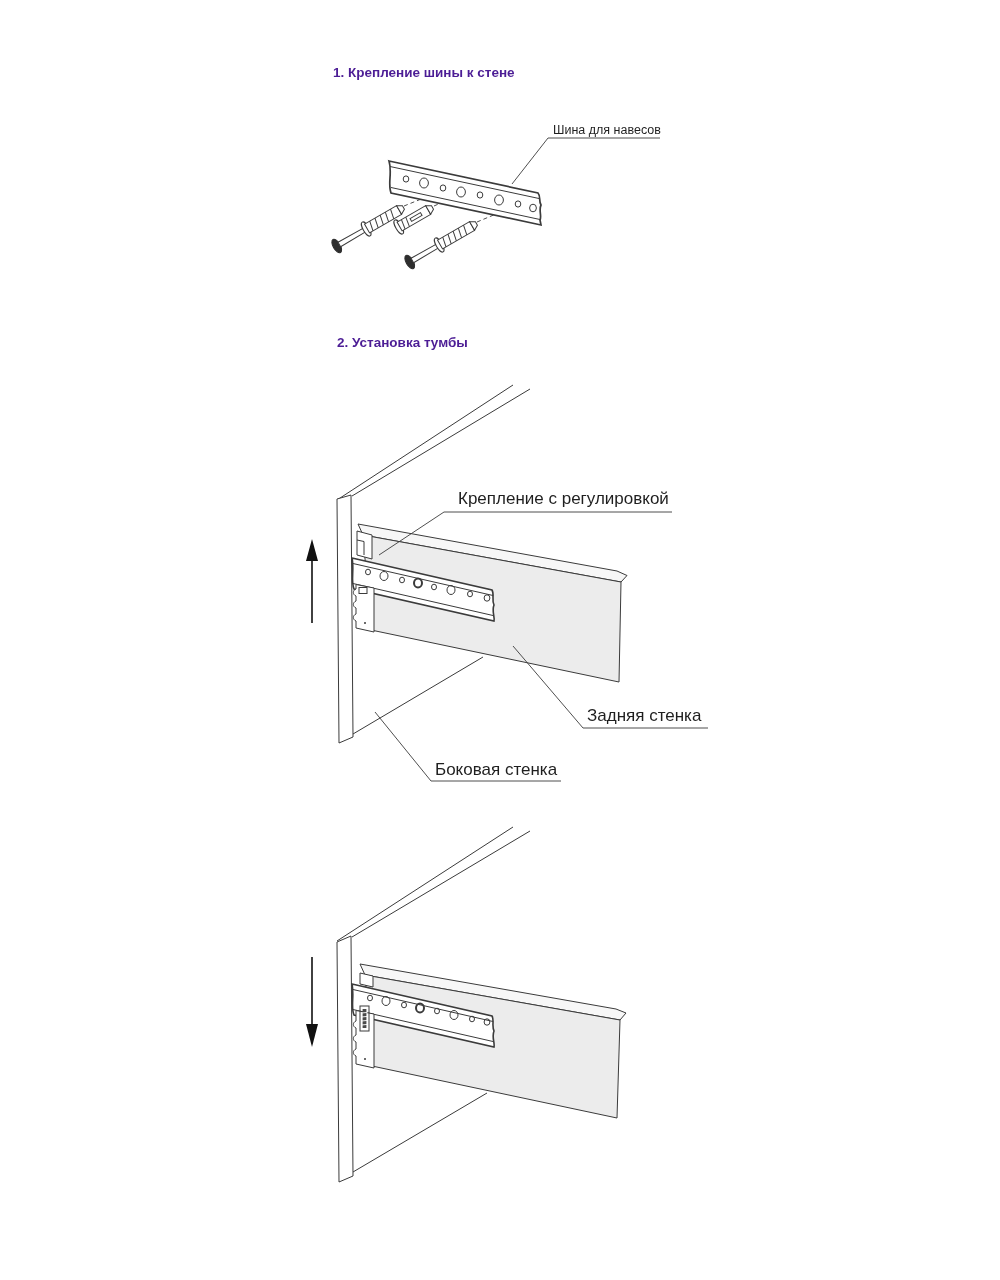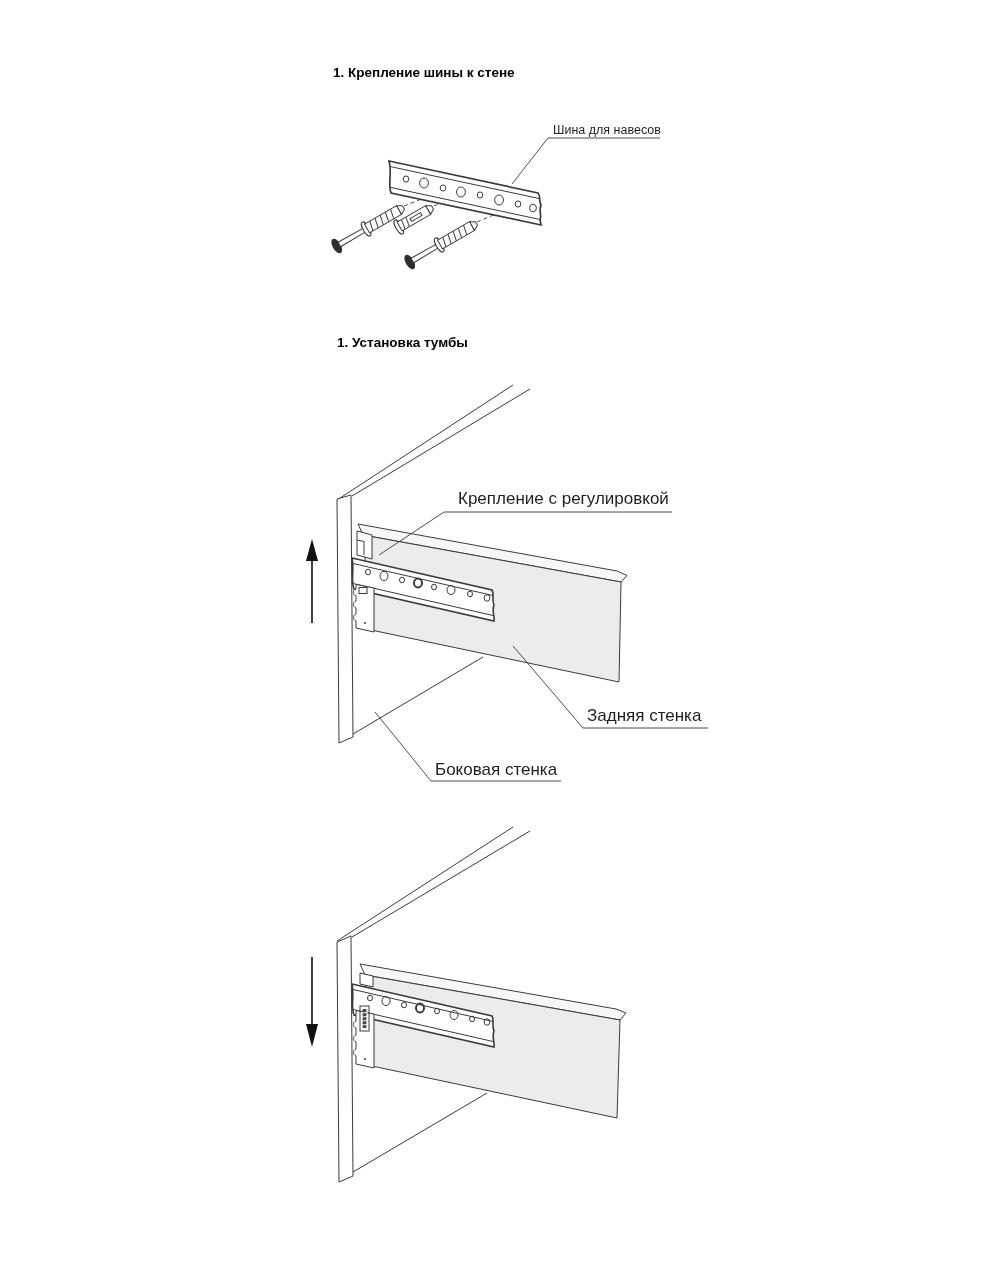--- a/index.html
+++ b/index.html
@@ -2,21 +2,21 @@
 <html><head>
 <meta charset="utf-8">
 <style>
   html,body{margin:0;padding:0;background:#fff;}
   #page{
     position:relative;width:1000px;height:1280px;background:#ffffff;
     font-family:"Liberation Sans", sans-serif;color:#1a1a1a;overflow:hidden;
   }
   .heading{
     position:absolute;font-weight:bold;font-size:13.5px;line-height:14px;
-    color:#000000;white-space:nowrap;letter-spacing:0px;
+    color:#4c1d95;white-space:nowrap;letter-spacing:0px;
   }
   #step1-heading{left:333px;top:66px;}
   #step2-heading{left:337px;top:336px;}
   svg{position:absolute;overflow:visible;}
   #svg-rail{left:330px;top:103px;}
   #svg-d1{left:295px;top:378px;}
   #svg-d2{left:295px;top:818px;}
   svg text{
     font-family:"Liberation Sans", sans-serif;fill:#1f1f1f;
   }
@@ -86,21 +86,21 @@
         <ellipse cx="499" cy="200" rx="4.4" ry="5"></ellipse>
         <ellipse cx="518" cy="204" rx="2.8" ry="3.1"></ellipse>
         <ellipse cx="533" cy="208" rx="3.4" ry="3.8"></ellipse>
       </g>
 
       <polyline points="660,138 548,138 512,184" stroke-width="0.9"></polyline>
     </g>
     <text class="lbl-small" x="553" y="134">Шина для навесов</text>
   </svg>
 
-  <div id="step2-heading" class="heading">1. Установка тумбы</div>
+  <div id="step2-heading" class="heading">2. Установка тумбы</div>
 
   <svg id="svg-d1" width="450" height="412" viewBox="295 378 450 412">
     <g stroke="#3b3b3b" fill="none" stroke-width="1">
 
       <g>
         <line x1="337" y1="500" x2="513" y2="385"></line>
         <line x1="352" y1="496" x2="530" y2="389"></line>
         <polygon points="337,499 351,495 353,737 339,743" fill="#ffffff"></polygon>
         <line x1="353" y1="734" x2="483" y2="657"></line>
       </g>

